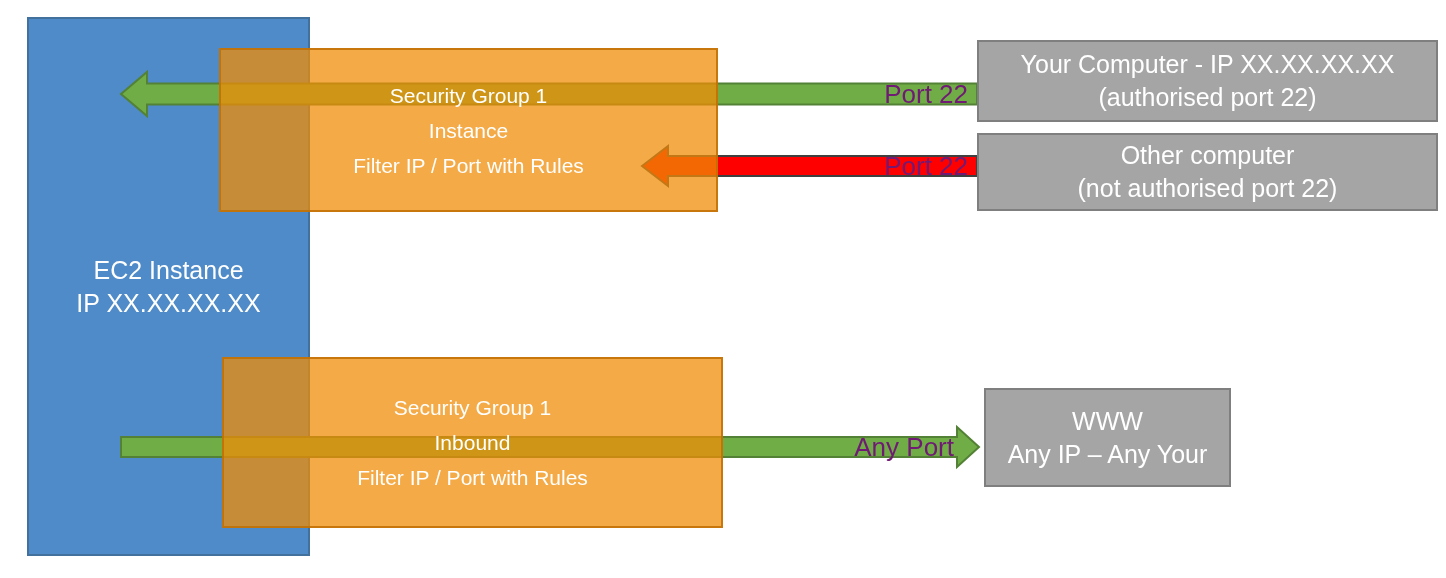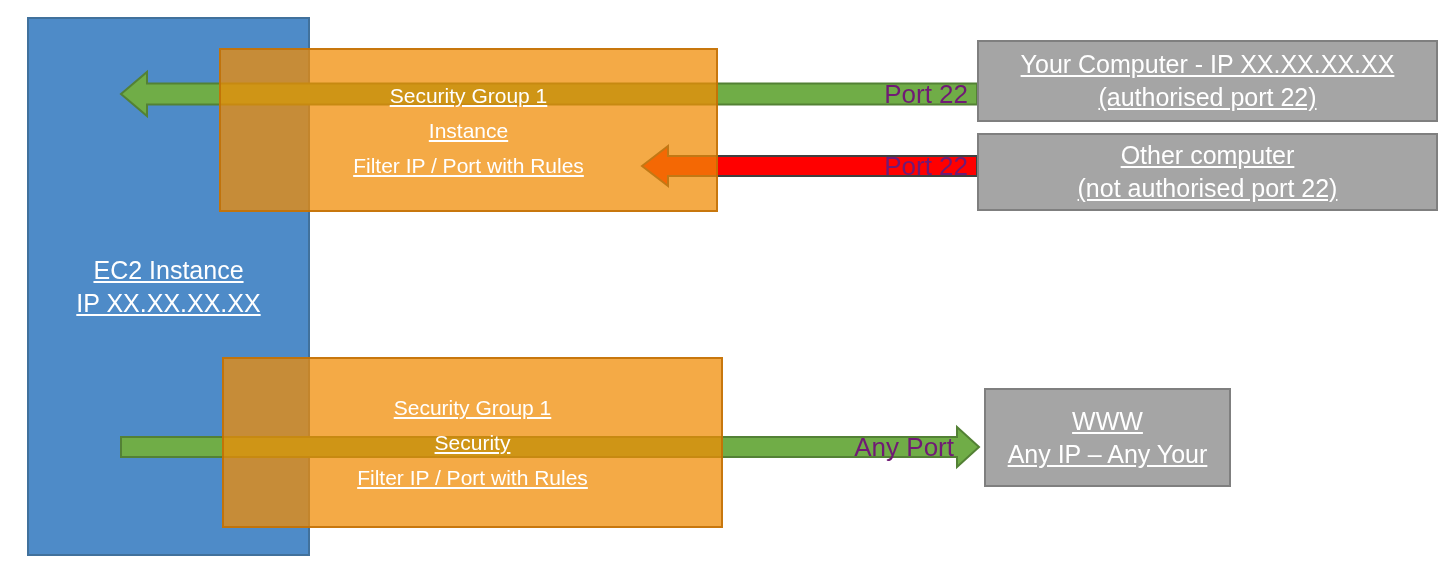--- a/index.html
+++ b/index.html
@@ -10,21 +10,20 @@
     background:#ffffff;
     font-family:"Liberation Sans", sans-serif;
     color:#ffffff;
   }
   .box{
     position:absolute;
     display:flex;flex-direction:column;
     justify-content:center;align-items:center;
     text-align:center;
     box-sizing:border-box;
-    text-decoration:underline;
   }
   
   .blue-box{
     left:27px;top:17px;width:283px;height:539px;
     background:var(--blue,#4E8BC8);
     border:2px solid var(--blue-border,#41719C);
     font-size:25px;line-height:33px;
     z-index:1;
   }
   
@@ -81,21 +80,21 @@
   </svg>
 
   <div class="box orange-box inbound">
     <div>Security Group 1</div>
     <div>Instance</div>
     <div>Filter IP / Port with Rules</div>
   </div>
 
   <div class="box orange-box outbound">
     <div>Security Group 1</div>
-    <div>Security</div>
+    <div>Inbound</div>
     <div>Filter IP / Port with Rules</div>
   </div>
 
   <div class="box gray-box your-computer">
     <div>Your Computer - IP XX.XX.XX.XX</div>
     <div>(authorised port 22)</div>
   </div>
 
   <div class="box gray-box other-computer">
     <div>Other computer</div>

